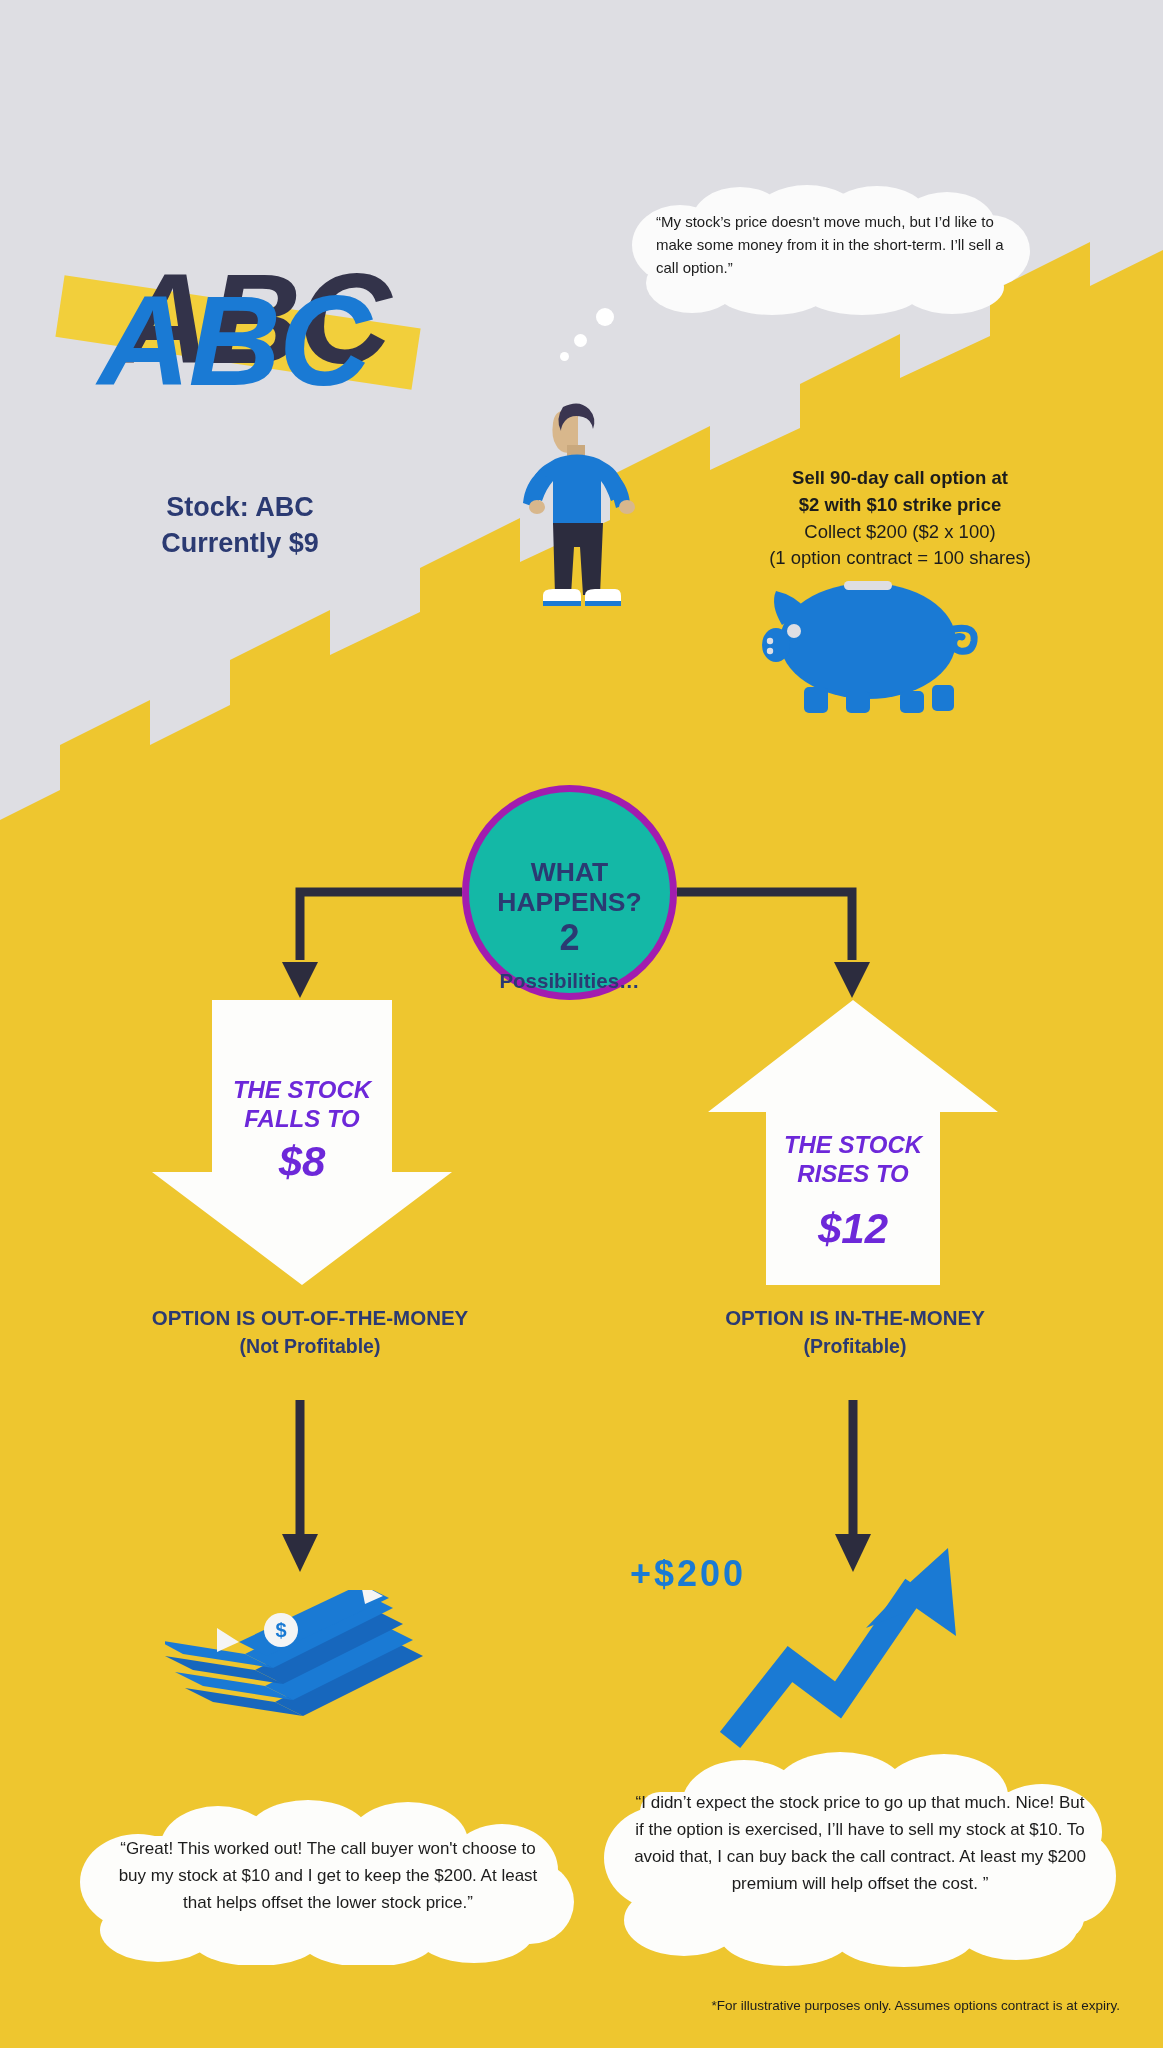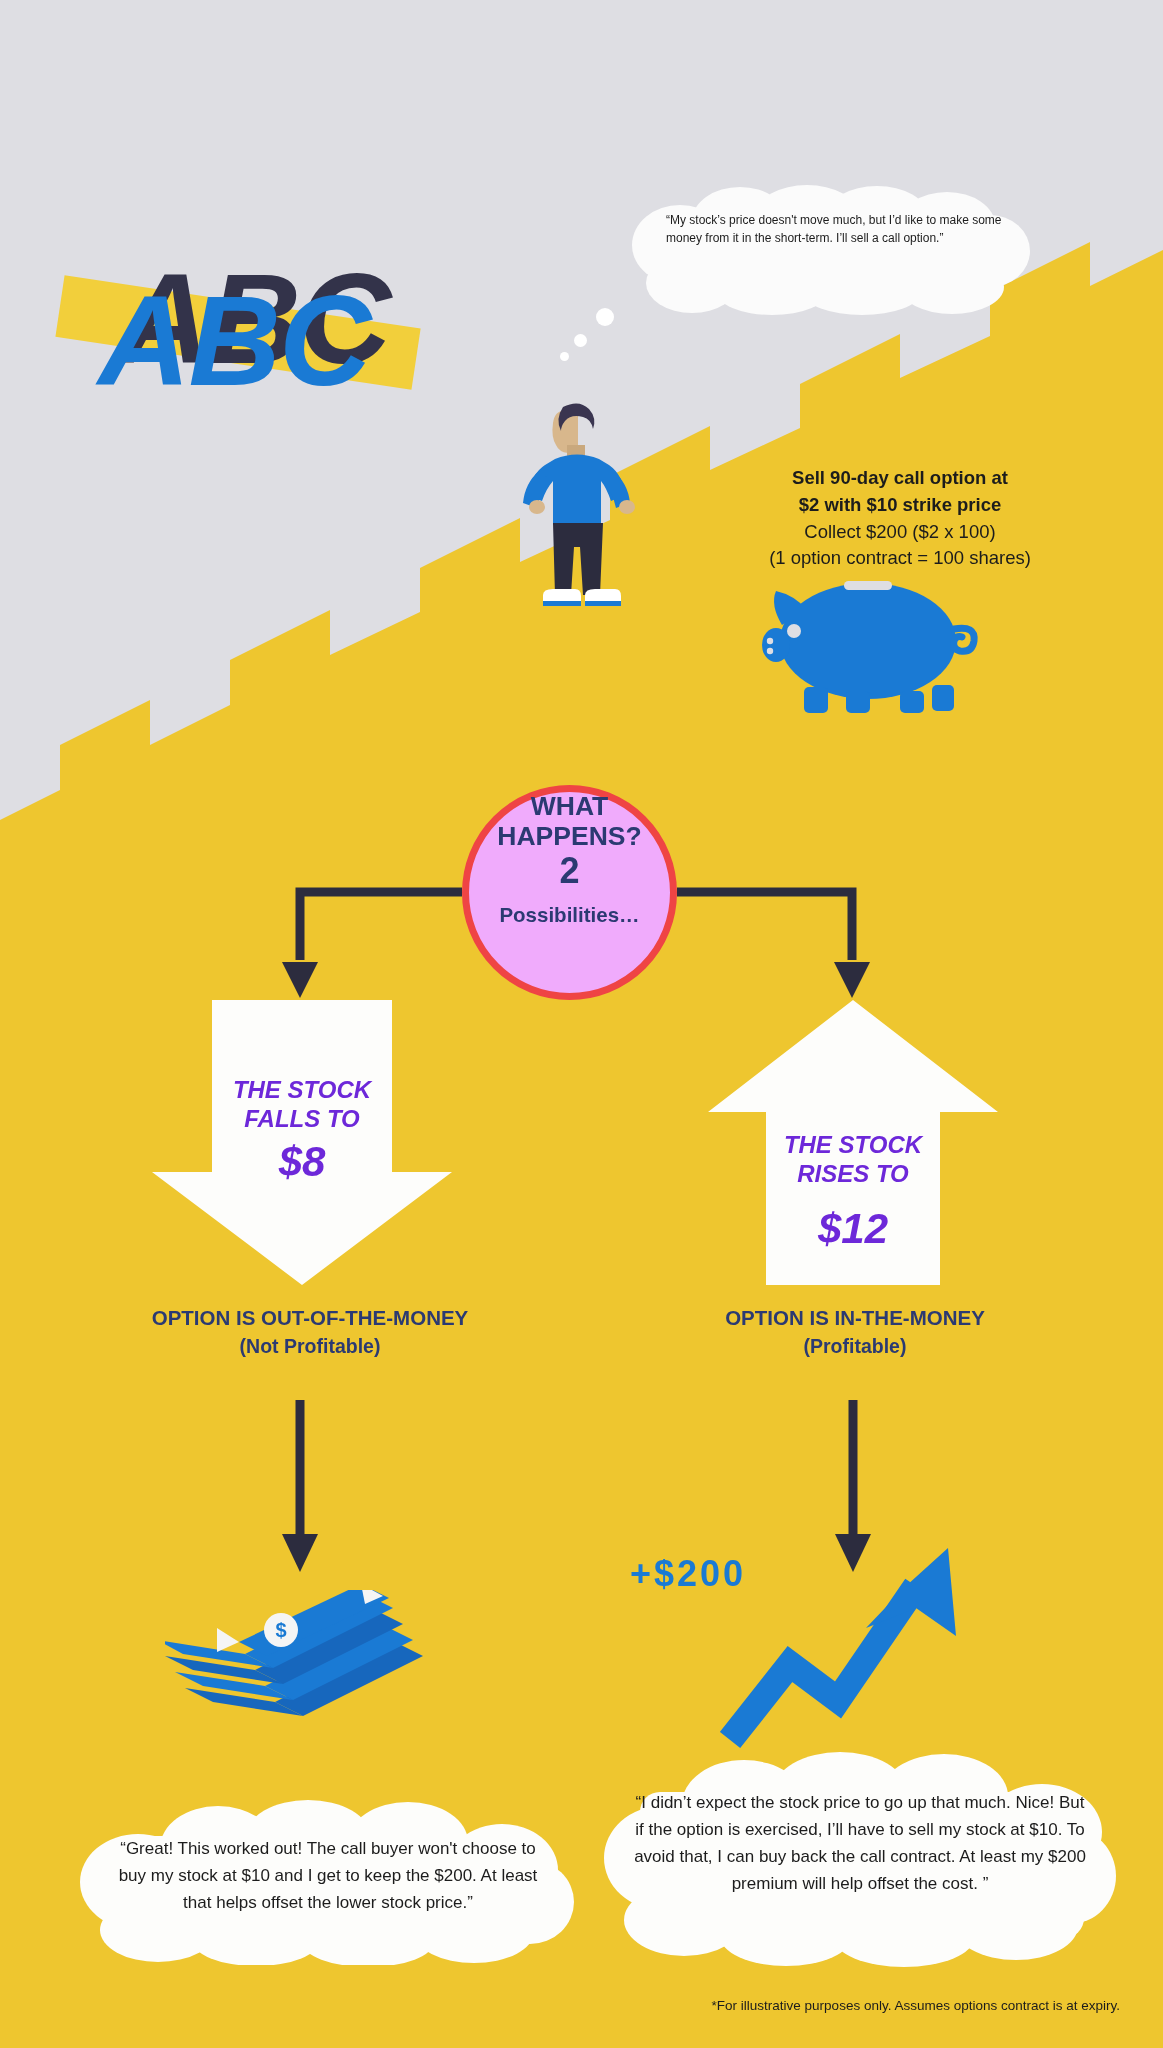--- a/index.html
+++ b/index.html
@@ -24,21 +24,21 @@
     font-weight:400; letter-spacing:.2px; z-index:6;
     font-family:"Liberation Sans", sans-serif;
   }
 
   
   .bubble-top {
     position:absolute; left:632px; top:185px; width:398px; height:130px; z-index:6;
   }
   .bubble-top .txt {
     position:absolute; left:24px; top:26px; width:352px;
-    font-size:12px; line-height:1.52; color:#1c1c1c;margin-left:10px;
+    font-size:15px; line-height:1.52; color:#1c1c1c;
   }
   .dot { position:absolute; background:#fff; border-radius:50%; z-index:6; }
 
   
   .abc-wrap { position:absolute; left:50px; top:229px; width:400px; height:240px; z-index:5;font-style:italic; }
   .abc-band {
     position:absolute; left:10px; top:46px; width:360px; height:62px;
     background:#f2cf3b; transform:rotate(8.5deg); transform-origin:left center;
   }
   .abc-shadow, .abc-main {
@@ -63,22 +63,22 @@
 
   
   .person { position:absolute; left:495px; top:375px; z-index:6; }
 
   
   .piggy { position:absolute; left:760px; top:575px; z-index:6; }
 
   
   .circle {
     position:absolute; left:462px; top:785px; width:215px; height:215px;
-    border-radius:50%; background:#f0abfc; border:7px solid #ef4444; z-index:7;
-    display:flex; align-items:center; justify-content:flex-start; flex-direction:column;
+    border-radius:50%; background:#14b8a6; border:7px solid #a21caf; z-index:7;
+    display:flex; align-items:center; justify-content:flex-end; flex-direction:column;
   }
   .circle .l1 { color:#2b3a72; font-size:26.5px; font-weight:bold; line-height:1.12; text-align:center;}
   .circle .l2 { color:#2b3a72; font-size:36px; font-weight:bold; line-height:1.05; margin-top:1px;}
   .circle .l3 { color:#2b3a72; font-size:20.5px; font-weight:bold; line-height:1.1; margin-top:14px;}
 
   
   .lbl-out, .lbl-in {
     position:absolute; text-align:center; color:#2b3a72; z-index:7;
   }
   .lbl-out { left:55px; top:1305px; width:510px; }
@@ -147,20 +147,24 @@
       </g>
     </svg>
     <div class="txt">“My stock’s price doesn't move much, but I’d like to make some money from it in the short-term. I’ll sell a call option.”</div>
   </div>
 
   <div class="abc-wrap">
     <div class="abc-band"></div>
     <div class="abc-shadow">ABC</div>
     <div class="abc-main">ABC</div>
   </div>
+  <div class="stock-label">
+    <div>Stock: ABC</div>
+    <div>Currently $9</div>
+  </div>
 
   <svg class="person" width="175" height="245" viewBox="0 0 175 245">
 
     <path d="M72,36 q-12,-2 -14,12 q-2,14 3,22 q3,7 12,8 l10,-1 l0,-42 z" fill="#d8b78c"></path>
     <path d="M68,32 q16,-8 26,2 q8,9 4,20 q-2,-10 -10,-12 q-12,-3 -18,4 q-4,5 -4,10 q-6,-12 2,-24 z" fill="#3a3550"></path>
     <path d="M72,70 l18,0 l0,14 l-18,0 z" fill="#c9a87d"></path>
 
     <path d="M60,84 q22,-9 44,0 l10,6 q14,10 16,30 l-14,6 q-5,-14 -10,-20 l0,44 l-48,0 l0,-44
              q-7,8 -11,20 l-14,-5 q3,-22 17,-31 z" fill="#1a7ad4"></path>
 

